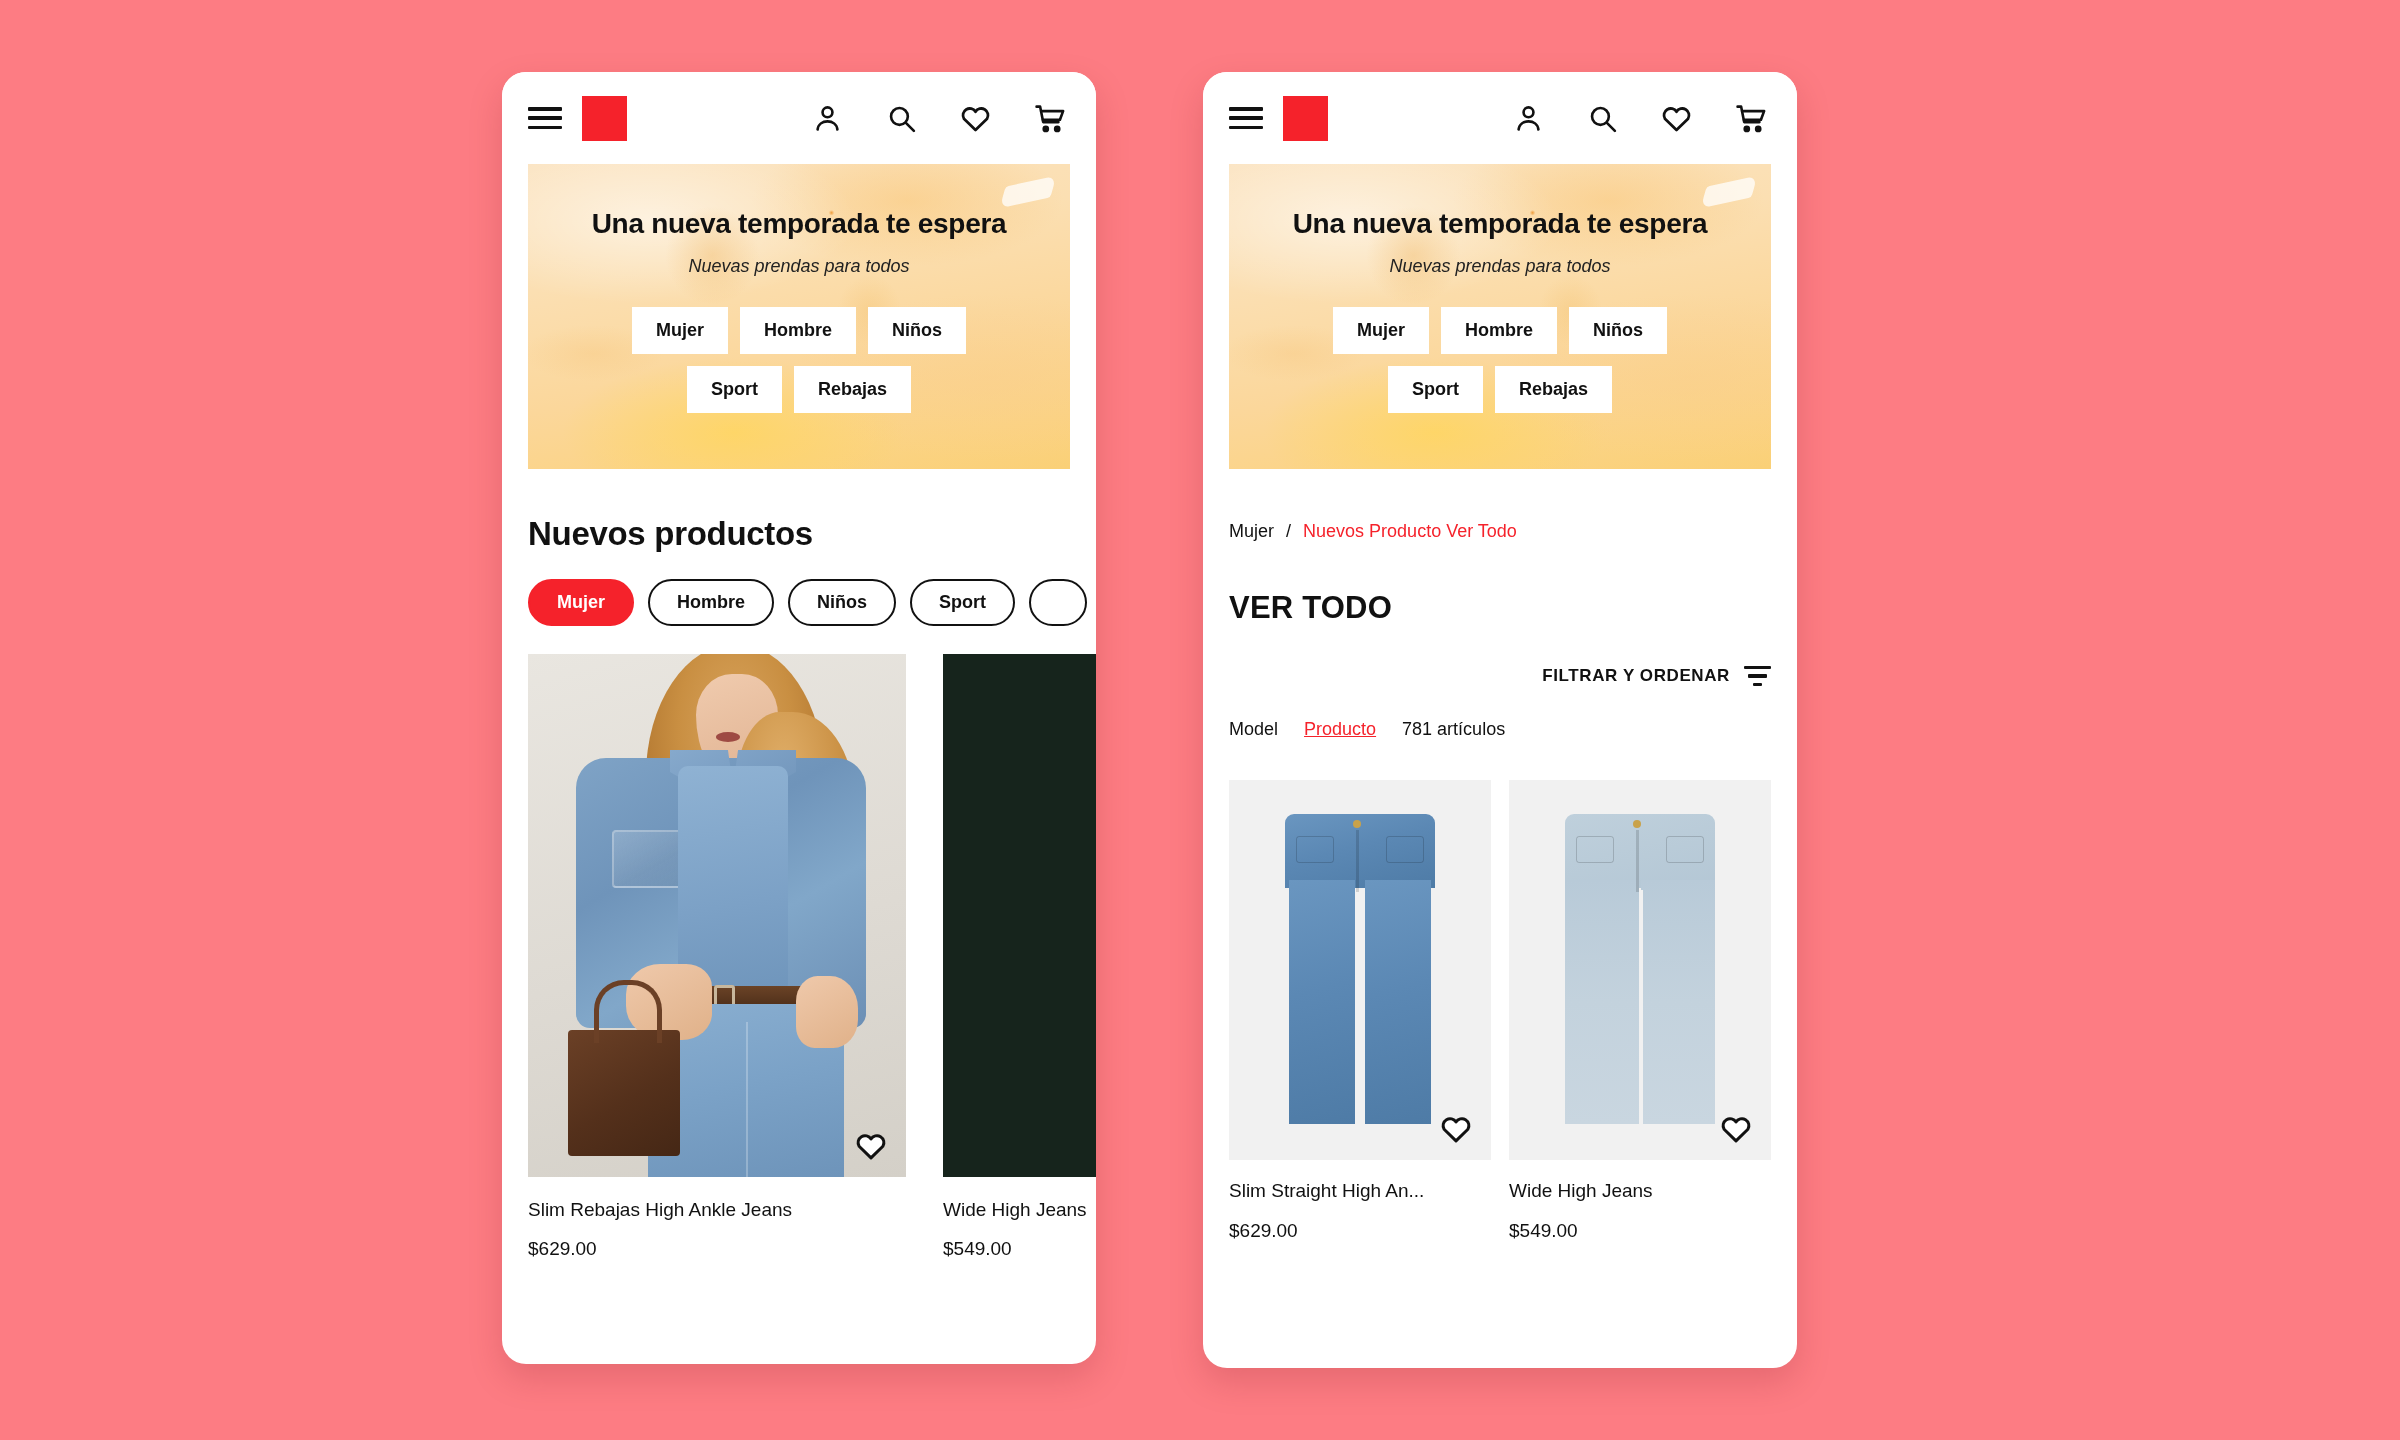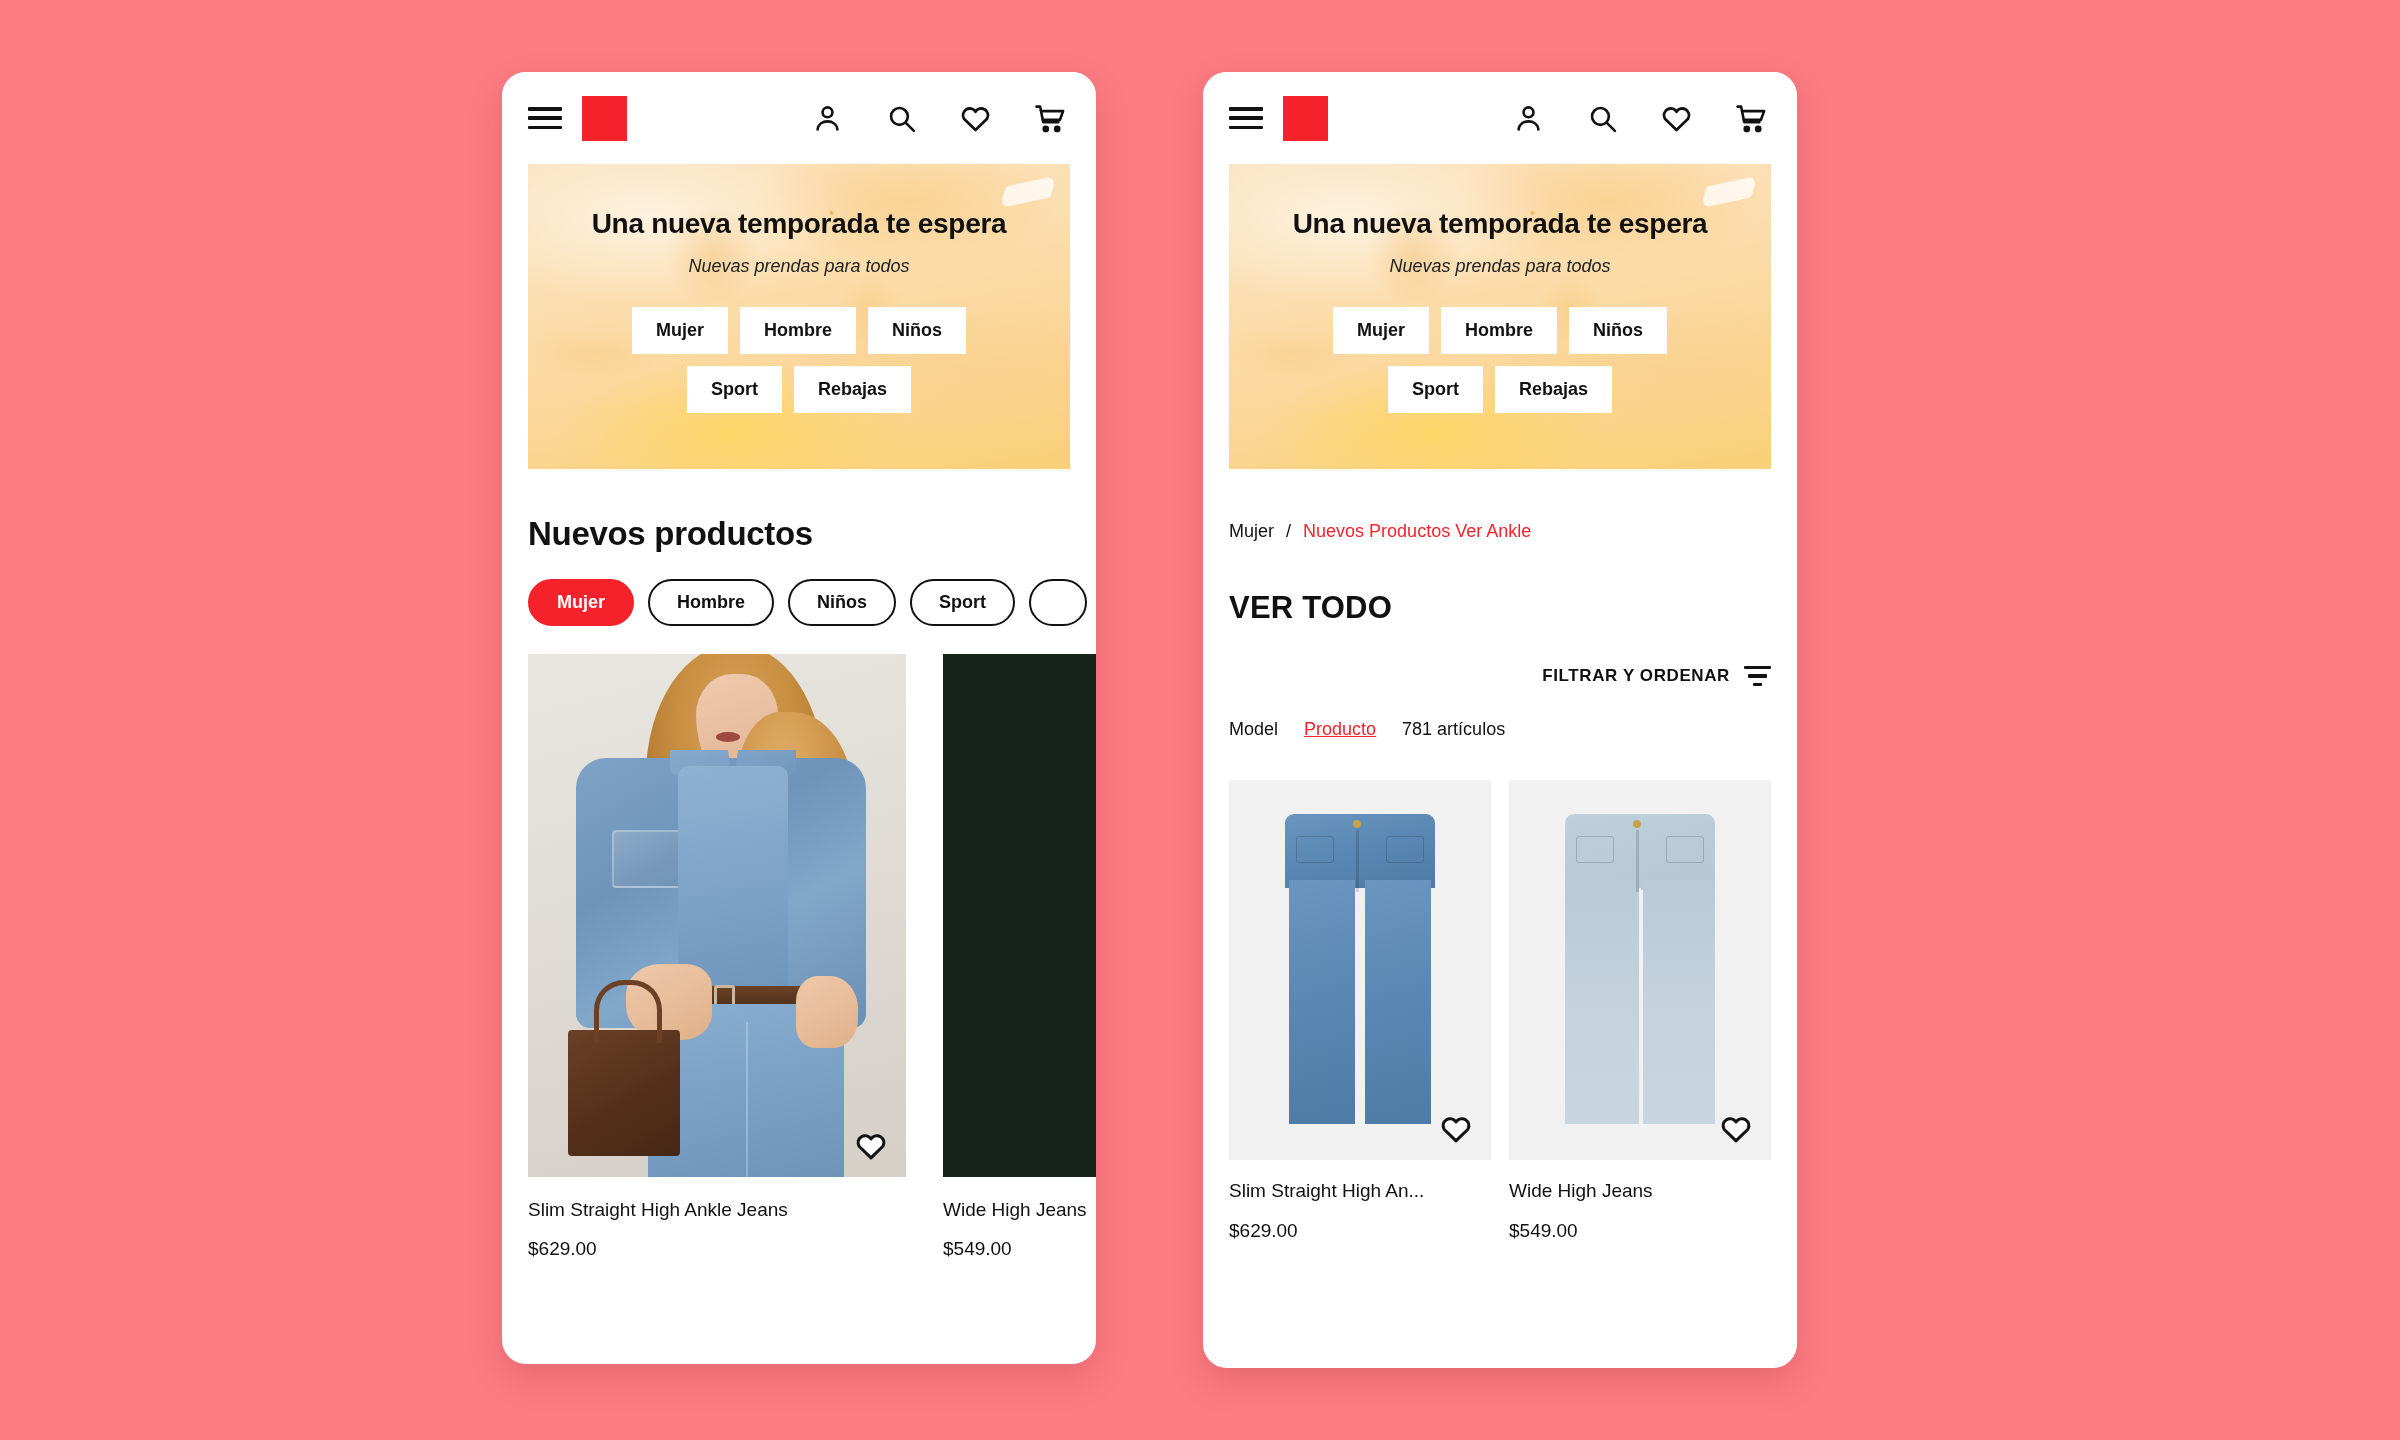--- a/index.html
+++ b/index.html
@@ -308,21 +308,21 @@
           <div class="m1-arm"></div>
           <div class="m1-arm2"></div>
           <div class="m1-bag"></div>
         </div>
         <span class="heart-fav">
           <svg viewBox="0 0 24 24" fill="#fff" stroke="#111" stroke-width="2.1" stroke-linejoin="round">
             <path d="M12 20.4 3.6 12.2A4.9 4.9 0 0 1 12 7.1a4.9 4.9 0 0 1 8.4 5.1z"></path>
           </svg>
         </span>
       </div>
-      <div class="pname">Slim Straight High Ankle Jeans</div>
+      <div class="pname">Slim Rebajas High Ankle Jeans</div>
       <div class="pprice">$629.00</div>
     </div>
 
     <div class="card-l2">
       <div class="ph-l2">
         
         
         
       </div>
       <div class="pname">Wide High Jeans</div>
@@ -379,21 +379,21 @@
       <button class="hero-btn">Hombre</button>
       <button class="hero-btn">Niños</button>
       <button class="hero-btn">Sport</button>
       <button class="hero-btn">Rebajas</button>
     </div>
   </div>
 
   <div class="crumbs">
     <span>Mujer</span>
     <span class="sep">/</span>
-    <span class="cur">Nuevos Productos Ver Ankle</span>
+    <span class="cur">Nuevos Producto Ver Todo</span>
   </div>
 
   <div class="page-h1">VER TODO</div>
 
   <div class="filter-row">
     <span class="filter-label">FILTRAR Y ORDENAR</span>
     <span class="filter-ic">
         <i></i>
         <i></i>
         <i></i>

